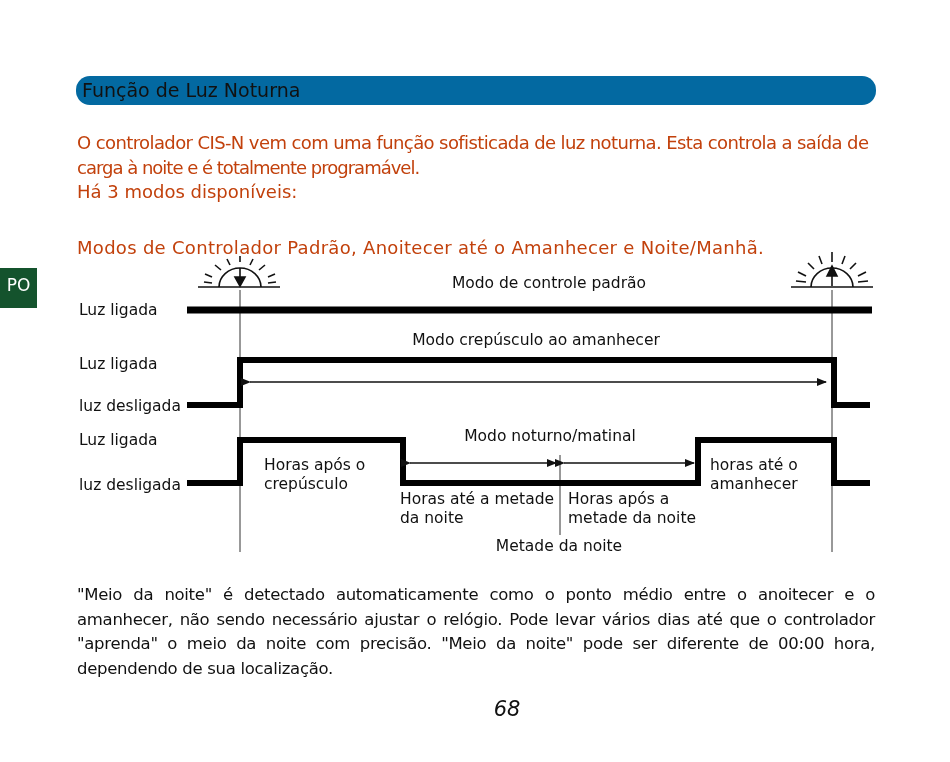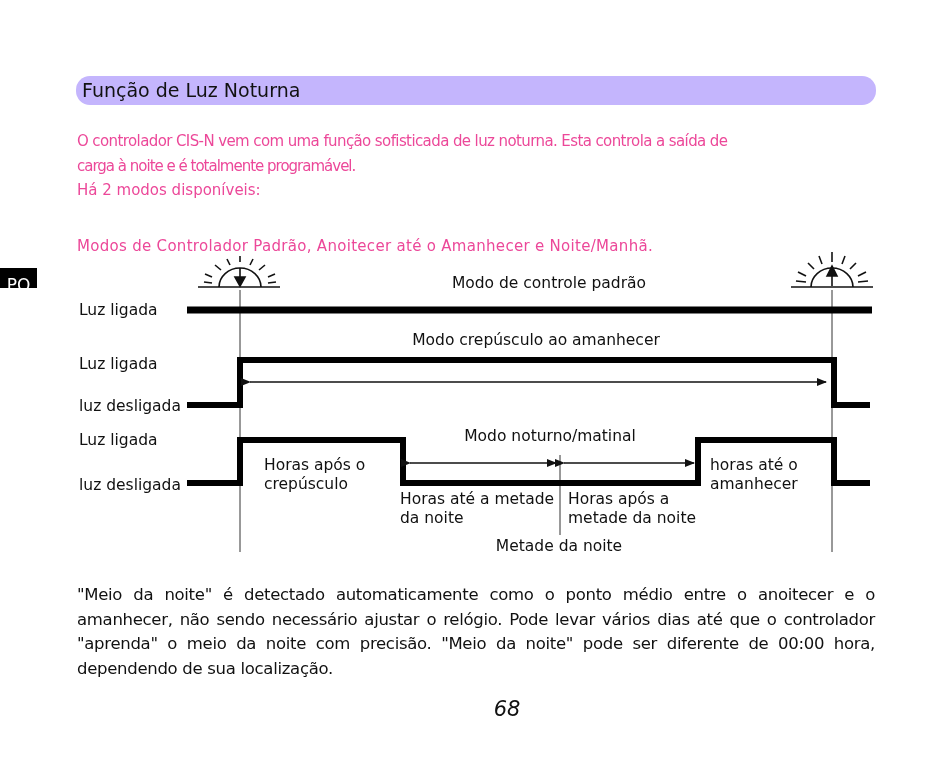--- a/index.html
+++ b/index.html
@@ -1,43 +1,43 @@
 <!DOCTYPE html>
 <html><head>
 <meta charset="utf-8">
 <style>
   html, body { margin: 0; padding: 0; background: #ffffff; }
   body { width: 950px; height: 762px; position: relative; overflow: hidden;
          font-family: "DejaVu Sans", sans-serif; color: #1a1a1a; }
   .section-bar { position: absolute; left: 76px; top: 76px; width: 800px; height: 29px;
-                 background: #c4b5fd; border-radius: 14px; }
+                 background: #0369a1; border-radius: 14px; }
   .section-title { position: absolute; left: 6px; top: 3px; font-size: 19px; color: #111; }
-  .lang-tab { position: absolute; left: 0; top: 268px; width: 37px; height: 20px; background: #000000;
+  .lang-tab { position: absolute; left: 0; top: 268px; width: 37px; height: 40px; background: #14532d;
               color: #fff; font-size: 17px; line-height: 34px; text-align: center; }
-  .para { position: absolute; left: 77px; font-size: 15px; color: #ec4899; white-space: nowrap; }
+  .para { position: absolute; left: 77px; font-size: 18px; color: #c2410c; white-space: nowrap; }
   .para.condensed { letter-spacing: -0.6px; }
   .diagram { position: absolute; left: 0; top: 240px; }
   .diagram text { font-family: "DejaVu Sans", sans-serif; font-size: 15.5px; fill: #111; }
   .footer-para { position: absolute; left: 77px; top: 583px; width: 798px; font-size: 16.5px;
                  line-height: 24.5px; color: #111; text-align: justify; letter-spacing: -0.3px; }
   .page-number { position: absolute; left: 0; width: 950px; top: 697px; text-align: center;
                  font-size: 21px; font-style: italic; color: #111; margin-left: 32px; }
 </style>
 </head>
 <body>
 
 <div class="section-bar">
   <span class="section-title">Função de Luz Noturna</span>
 </div>
 
 <div class="lang-tab">PO</div>
 
 <div class="para condensed" style="top:132px;">O controlador CIS-N vem com uma função sofisticada de luz noturna. Esta controla a saída de</div>
 <div class="para condensed" style="top:157px; letter-spacing:-1px;">carga à noite e é totalmente programável.</div>
-<div class="para" style="top:181px;">Há 2 modos disponíveis:</div>
+<div class="para" style="top:181px;">Há 3 modos disponíveis:</div>
 <div class="para" style="top:205px; letter-spacing:0.3px;margin-top:32px;">Modos de Controlador Padrão, Anoitecer até o Amanhecer e Noite/Manhã.</div>
 
 <svg class="diagram" width="950" height="330" viewBox="0 240 950 330">
   <defs>
     <marker id="ah" markerWidth="10" markerHeight="8" refX="9" refY="4" orient="auto" markerUnits="userSpaceOnUse">
       <path d="M0,0 L10,4 L0,8 Z" fill="#111"></path>
     </marker>
   </defs>
 
   <line x1="240" y1="290" x2="240" y2="552" stroke="#333" stroke-width="1"></line>

